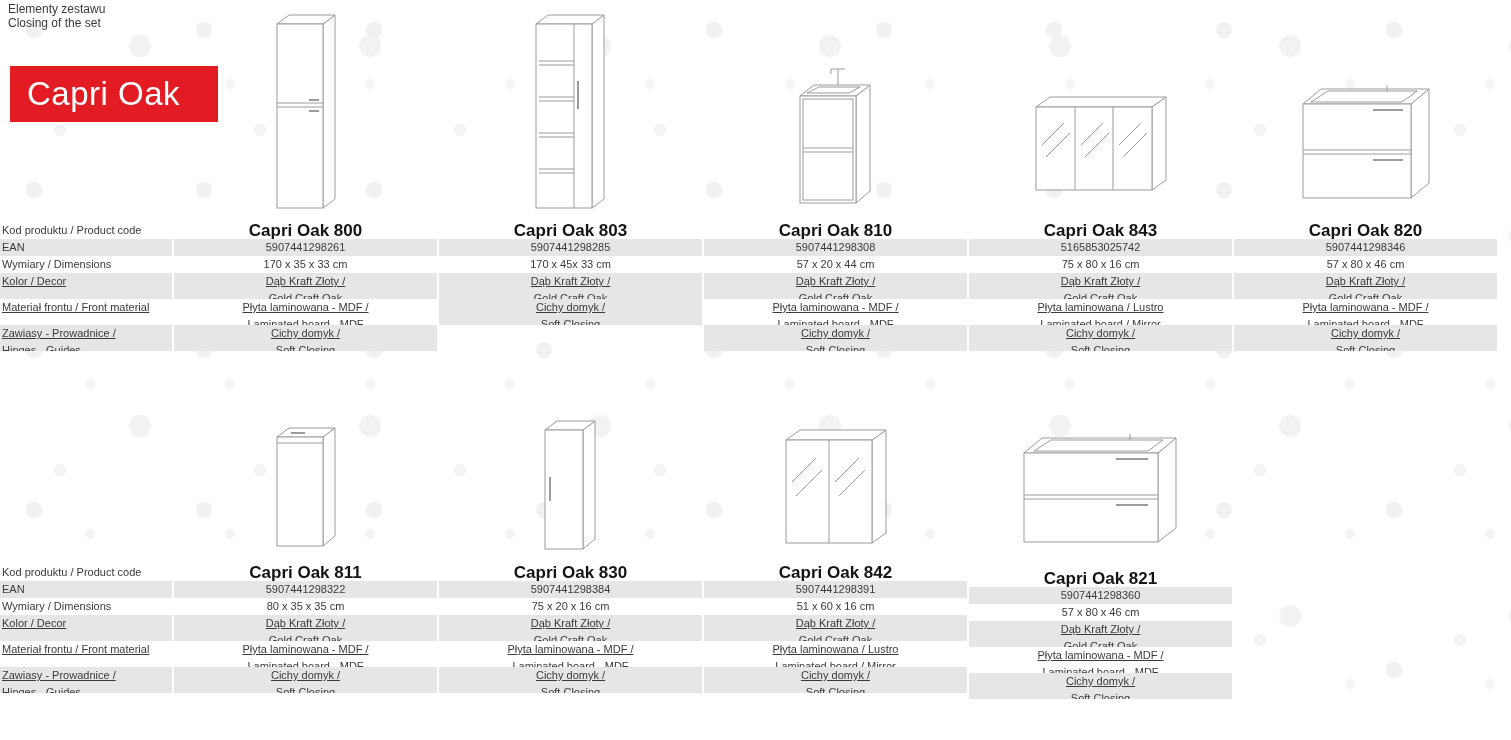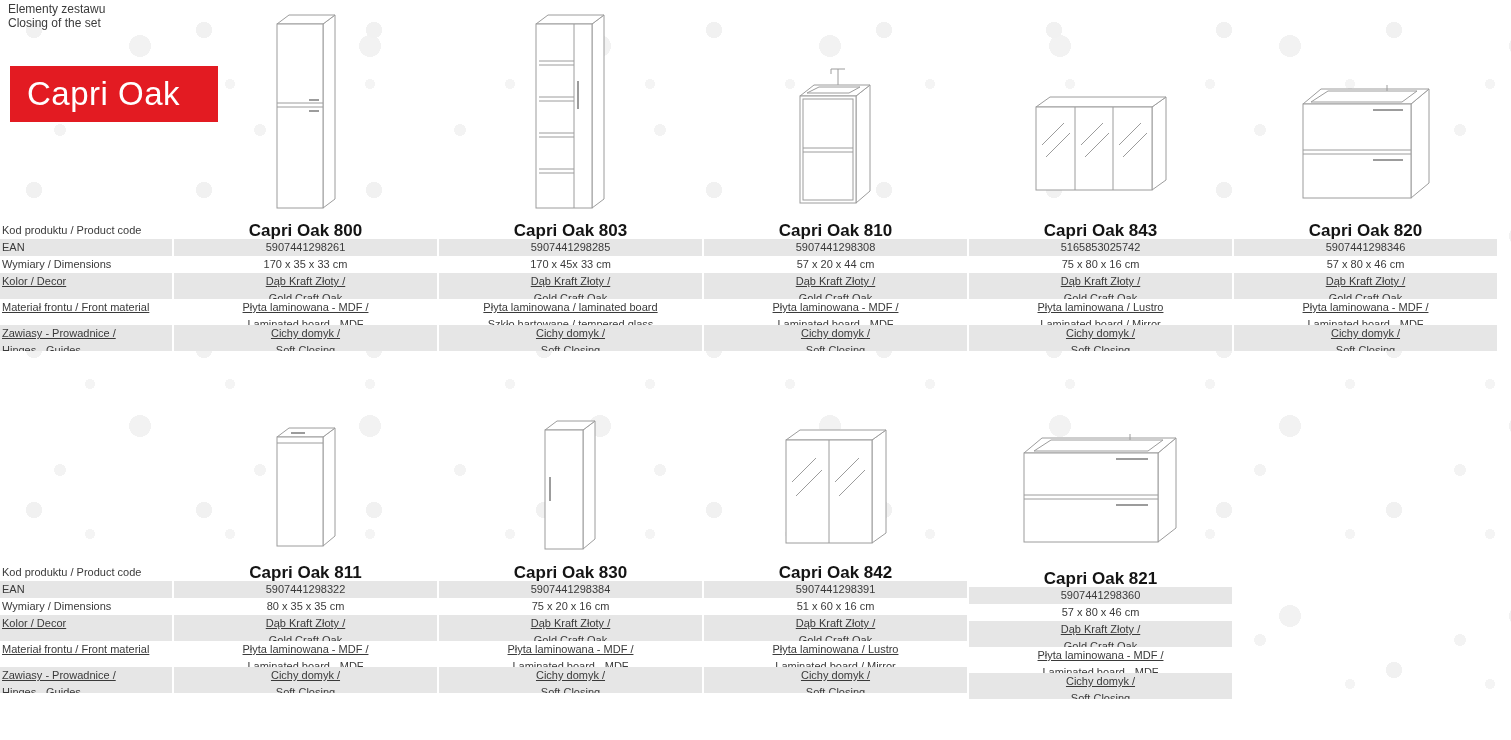--- a/index.html
+++ b/index.html
@@ -108,22 +108,20 @@
               <line x1="5" y1="160" x2="40" y2="160"></line>
             <line x1="44" y1="68" x2="44" y2="96" stroke-width="2"></line>
           </g>
         </svg>
       </div>
       <div class="trow h1 code">Capri Oak 803</div>
       <div class="trow h1 gray">5907441298285</div>
       <div class="trow h1">170 x 45x 33 cm</div>
       <div class="trow h2 gray">Dąb Kraft Złoty /
 Gold Craft Oak</div>
-      <div class="trow h2">Płyta laminowana / laminated board
-Szkło hartowane / tempered glass</div>
       <div class="trow h2 gray">Cichy domyk /
 Soft Closing</div>
     </div>
 
     <div class="col">
       <div class="img-area">
         <svg class="draw" style="margin-top:60px" width="76" height="148" viewBox="0 0 76 148">
           <g stroke="#9c9c9c" fill="none">
             <line x1="40" y1="9" x2="40" y2="25"></line>
             <polyline points="33,14 33,9 47,9"></polyline>

